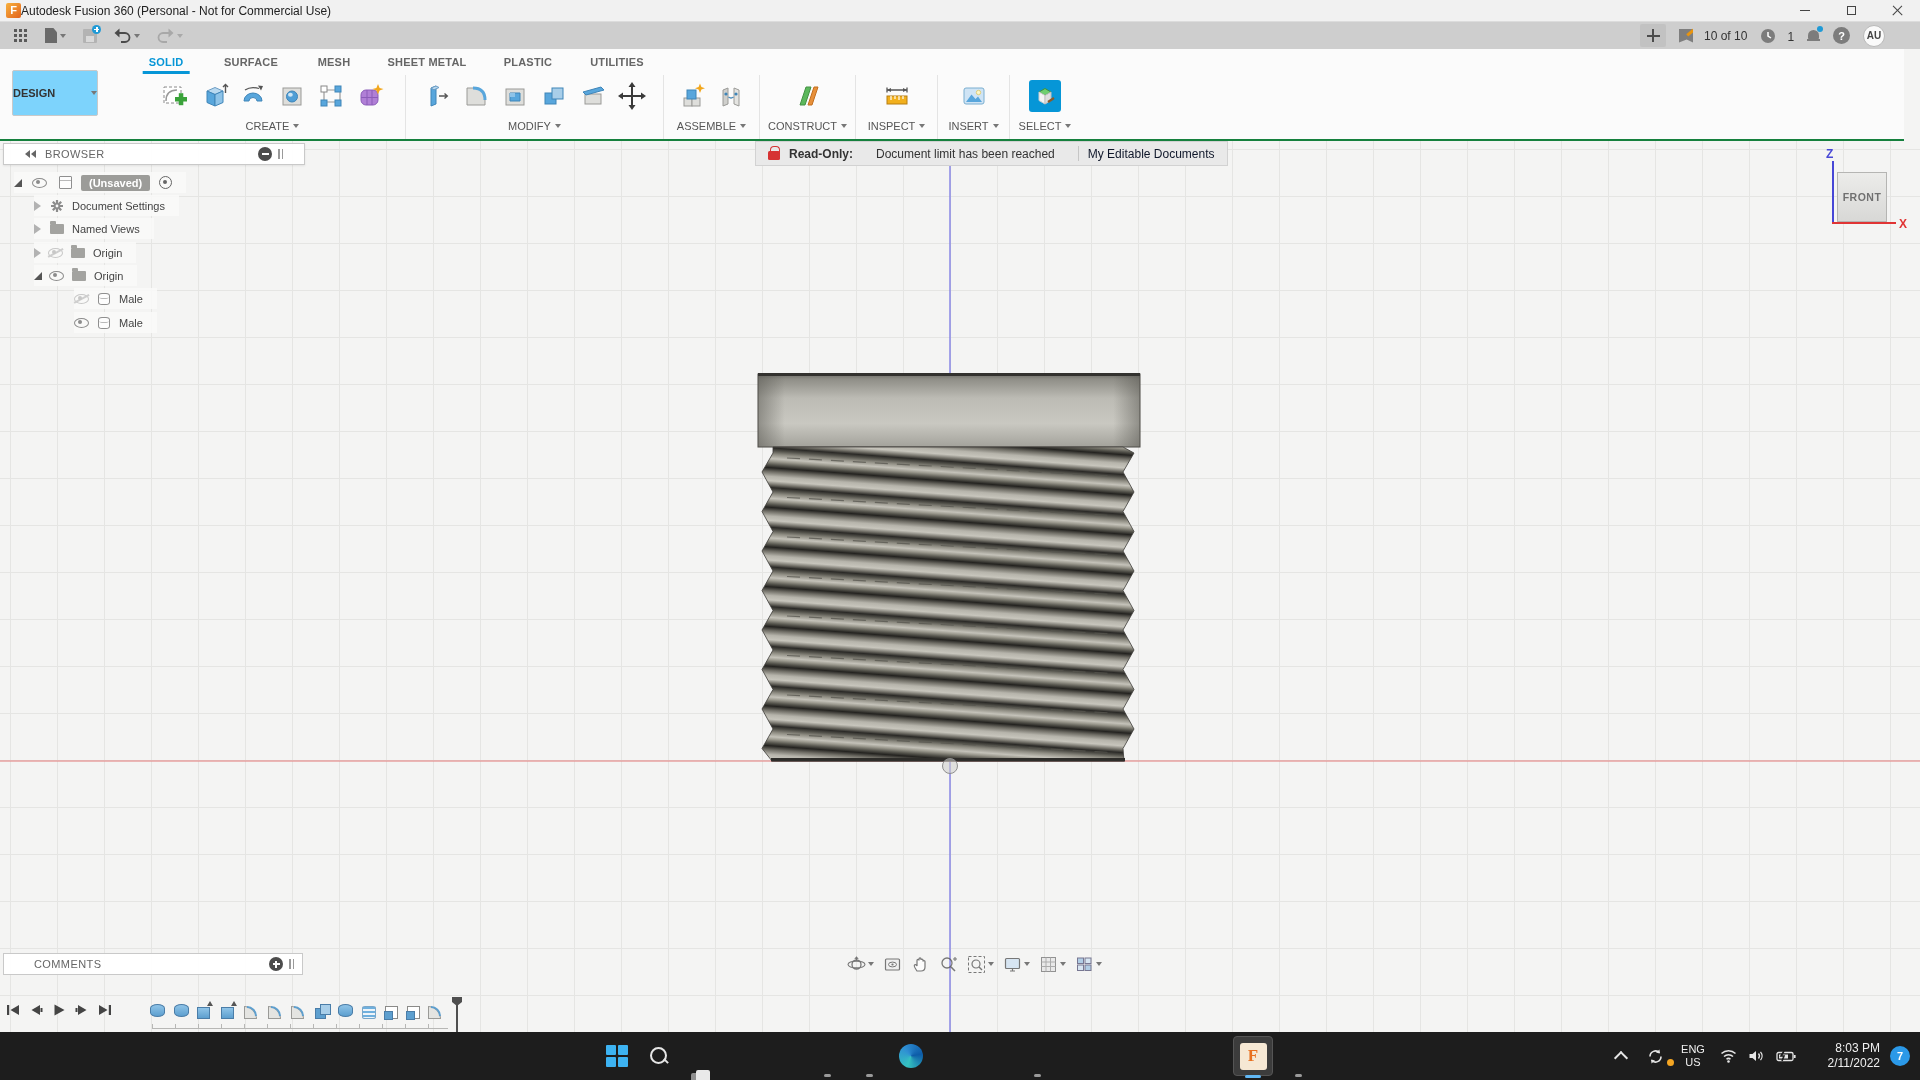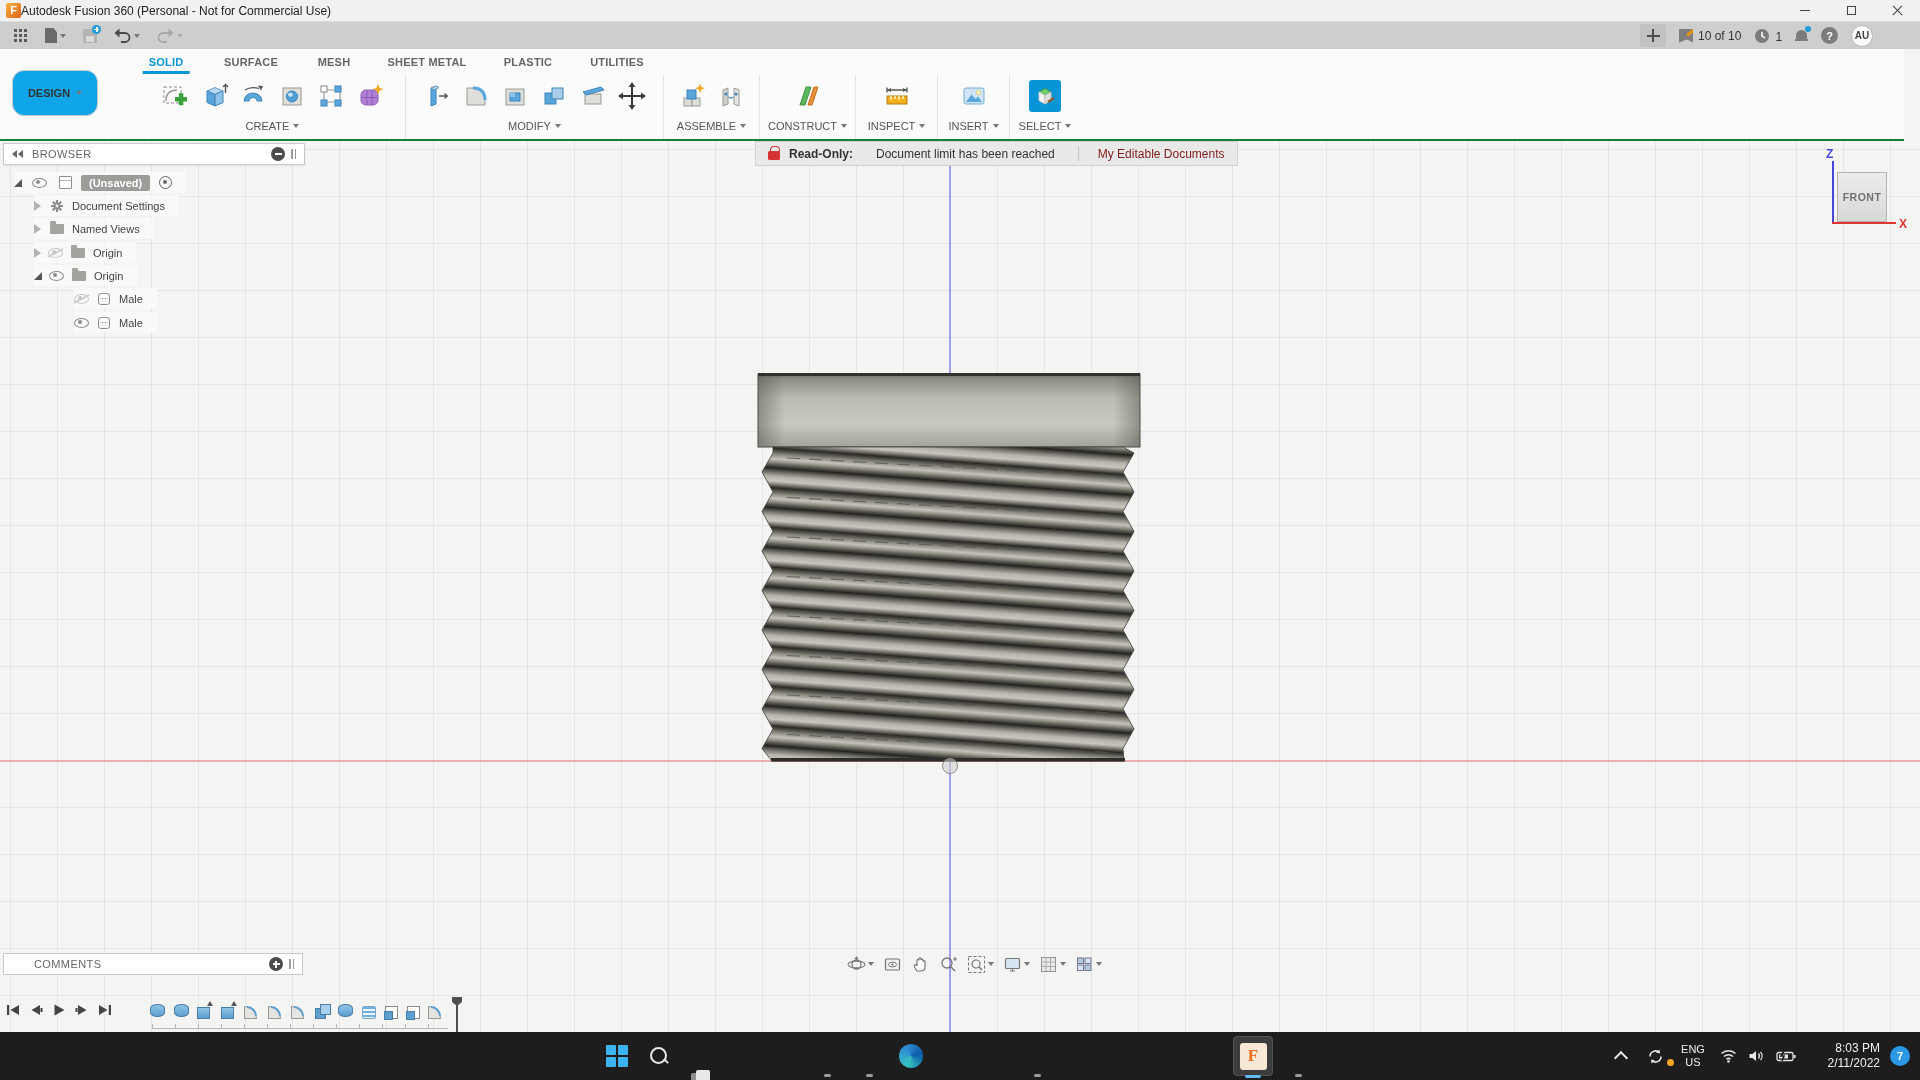--- a/index.html
+++ b/index.html
@@ -39,37 +39,37 @@
 .lock-gray::before{content:"";position:absolute;left:1.5px;top:-5px;width:8px;height:7px;border:1.7px solid #8a8a8a;border-bottom:none;border-radius:4px 4px 0 0}
 .doc-title{font-size:12.5px;color:#333}
 .tab-close{position:absolute;right:8px;top:6px;width:15px;height:15px}
 .tab-close::before,.tab-close::after{content:"";position:absolute;left:2px;top:7px;width:11px;height:1.4px;background:#555}
 .tab-close::before{transform:rotate(45deg)}.tab-close::after{transform:rotate(-45deg)}
 .appbar-right{position:absolute;left:1640px;right:0;top:0;height:27px;display:flex;align-items:center;gap:13px}
 .newtab-btn{position:relative;width:26px;height:23px;background:#c2c2c2;border-radius:2px}
 .newtab-btn::before,.newtab-btn::after{content:"";position:absolute;background:#4c4c4c}
 .newtab-btn::before{left:12px;top:5px;width:2px;height:13px}
 .newtab-btn::after{left:6.5px;top:10.5px;width:13px;height:2px}
-.counter-wrap{display:flex;align-items:flex-end;gap:5px}
+.counter-wrap{display:flex;align-items:flex-end;gap:11px}
 .flagdoc-ic{position:relative;width:14px;height:14px;background:#7e7e7e;clip-path:polygon(0 0,100% 0,100% 100%,55% 78%,0 100%)}
 .flagdoc-ic::after{content:"";position:absolute;left:7px;top:2px;width:9px;height:2.5px;background:#e8940f;transform:rotate(-40deg)}
 .counter-text,.clock-count{font-size:12px;color:#333}
 .bell-ic{position:relative;width:13px;height:13px}
 .bell-ic .bell-body{position:absolute;left:1px;top:1px;width:11px;height:9px;background:#7c7c7c;border-radius:6px 6px 1px 1px}
 .bell-ic .bell-bar{position:absolute;left:0;top:10px;width:13px;height:1.6px;background:#7c7c7c}
 .bell-dot{position:absolute;right:-3px;top:-3px;width:6px;height:6px;border-radius:50%;background:#1f9ad6}
 .help-circle{width:17px;height:17px;border-radius:50%;background:#7c7c7c;color:#fff;font-size:11px;font-weight:bold;display:flex;align-items:center;justify-content:center}
 .avatar{width:22px;height:22px;border-radius:50%;background:#fafafa;border:1px solid #b9b9b9;color:#444;font-size:10px;font-weight:bold;display:flex;align-items:center;justify-content:center}
 
 
 .ribbon{position:absolute;top:49px;left:0;right:16px;height:92px;background:#fbfbfb;border-bottom:2px solid #15803d;z-index:88}
 .ribbon-tab{position:absolute;top:7px;transform:translateX(-50%);font-size:11px;font-weight:bold;color:#666;letter-spacing:.2px;padding-bottom:4px}
 .ribbon-tab.active{color:#0696d7}
 .ribbon-tab.active::after{content:"";position:absolute;left:-6px;right:-6px;bottom:-2px;height:3px;background:#0696d7}
-.design-btn{position:absolute;left:12px;top:21px;width:86px;height:46px;background:#0ea5e9;border:1px solid #c9c9c9;border-radius:12px;display:flex;align-items:center;justify-content:center;gap:6px;font-size:11px;font-weight:bold;color:#333}
+.design-btn{position:absolute;left:12px;top:21px;width:86px;height:46px;background:#7dd3fc;border:1px solid #c9c9c9;border-radius:2px;display:flex;align-items:center;justify-content:space-between;gap:6px;font-size:11px;font-weight:bold;color:#333}
 .rgroup{position:absolute;top:26px;height:64px;display:flex;flex-direction:column;align-items:center;border-right:1px solid #e4e4e4}
 .rgroup.last{border-right:none}
 .rgroup-icons{height:42px;display:flex;align-items:center;gap:9px}
 .rgroup-label{margin-top:3px;font-size:11px;color:#555;display:flex;align-items:center;gap:4px}
 .ric{width:30px;height:30px;display:block}
 .select-box{width:32px;height:32px;background:#0696d7;border-radius:3px;display:flex;align-items:center;justify-content:center}
 
 
 .viewport{position:absolute;top:141px;left:0;right:0;height:891px;background-color:#f4f4f3;background-image:linear-gradient(#e5e5e3 1px,transparent 1px),linear-gradient(90deg,#e5e5e3 1px,transparent 1px);background-size:47px 47px;background-position:10px 8px;z-index:1;overflow:hidden}
 .axis-z{position:absolute;left:949px;top:0;bottom:0;width:1.5px;background:rgba(122,120,228,.65)}
@@ -77,24 +77,24 @@
 .model{position:absolute;left:757px;top:229px}
 .origin-dot{position:absolute;left:942px;top:617px;width:16px;height:16px;border-radius:50%;border:1.5px solid #8f8f8f;background:rgba(205,205,203,.55)}
 
 
 .banner{position:absolute;left:755px;top:0;height:25px;display:flex;align-items:center;background:#e9e9e9;border:1px solid #d2d2d2;padding:0 12px;gap:9px}
 .lock-red{position:relative;width:12px;height:9px;background:#d63333;border-radius:1.5px;margin-top:4px}
 .lock-red::before{content:"";position:absolute;left:2px;top:-5px;width:8px;height:7px;border:1.8px solid #d63333;border-bottom:none;border-radius:4px 4px 0 0}
 .banner-label{font-size:12px;font-weight:bold;color:#333}
 .banner-msg{font-size:12px;color:#333;margin-left:14px;margin-right:14px}
 .banner-sep{width:1px;height:15px;background:#c6c6c6}
-.banner-link{font-size:12px;color:#7f1d1d;margin-left:10px}
-
-
-.browser-hd{position:absolute;left:3px;top:2px;width:302px;height:22px;background:rgba(255,255,255,.95);border:1px solid #c9c9c9;display:flex;align-items:center;padding:0 8px;box-shadow:0 1px 2px rgba(0,0,0,.08)}
+.banner-link{font-size:12px;color:#0f172a;}
+
+
+.browser-hd{position:absolute;left:3px;top:2px;width:302px;height:22px;background:rgba(255,255,255,.95);border:1px solid #c9c9c9;display:flex;align-items:center;padding:0 21px;box-shadow:0 1px 2px rgba(0,0,0,.08)}
 .collapse-ic{display:flex;gap:1px;margin-right:9px}
 .collapse-ic i{width:0;height:0;border-top:4px solid transparent;border-bottom:4px solid transparent;border-right:5px solid #666}
 .panel-title{font-size:11px;color:#666;letter-spacing:.4px}
 .panel-right{margin-left:auto;display:flex;align-items:center;gap:6px}
 .circle-btn{position:relative;width:14px;height:14px;border-radius:50%;background:#4c4c4c}
 .circle-btn::after{content:"";position:absolute;left:3.5px;top:6px;width:7px;height:1.6px;background:#fff}
 .circle-btn.plus::before{content:"";position:absolute;left:6.2px;top:3.5px;width:1.6px;height:7px;background:#fff}
 .grip{display:flex;gap:2px}
 .grip i{width:1.5px;height:10px;background:#9a9a9a}
 .tree-row{position:absolute;height:21px;display:flex;align-items:center;background:rgba(249,249,248,.88);padding-right:14px;font-size:11px;color:#444;white-space:nowrap}

